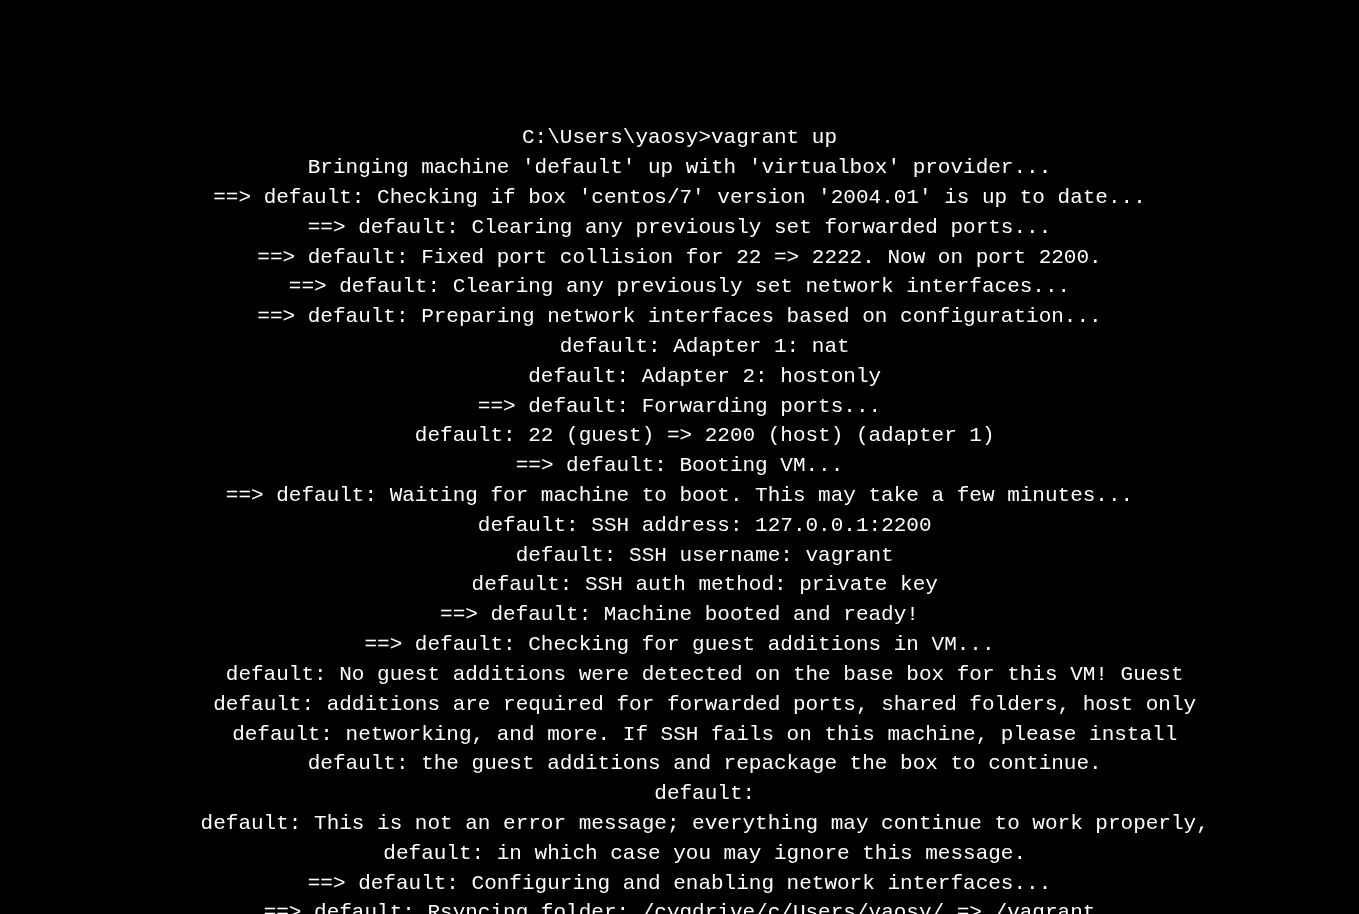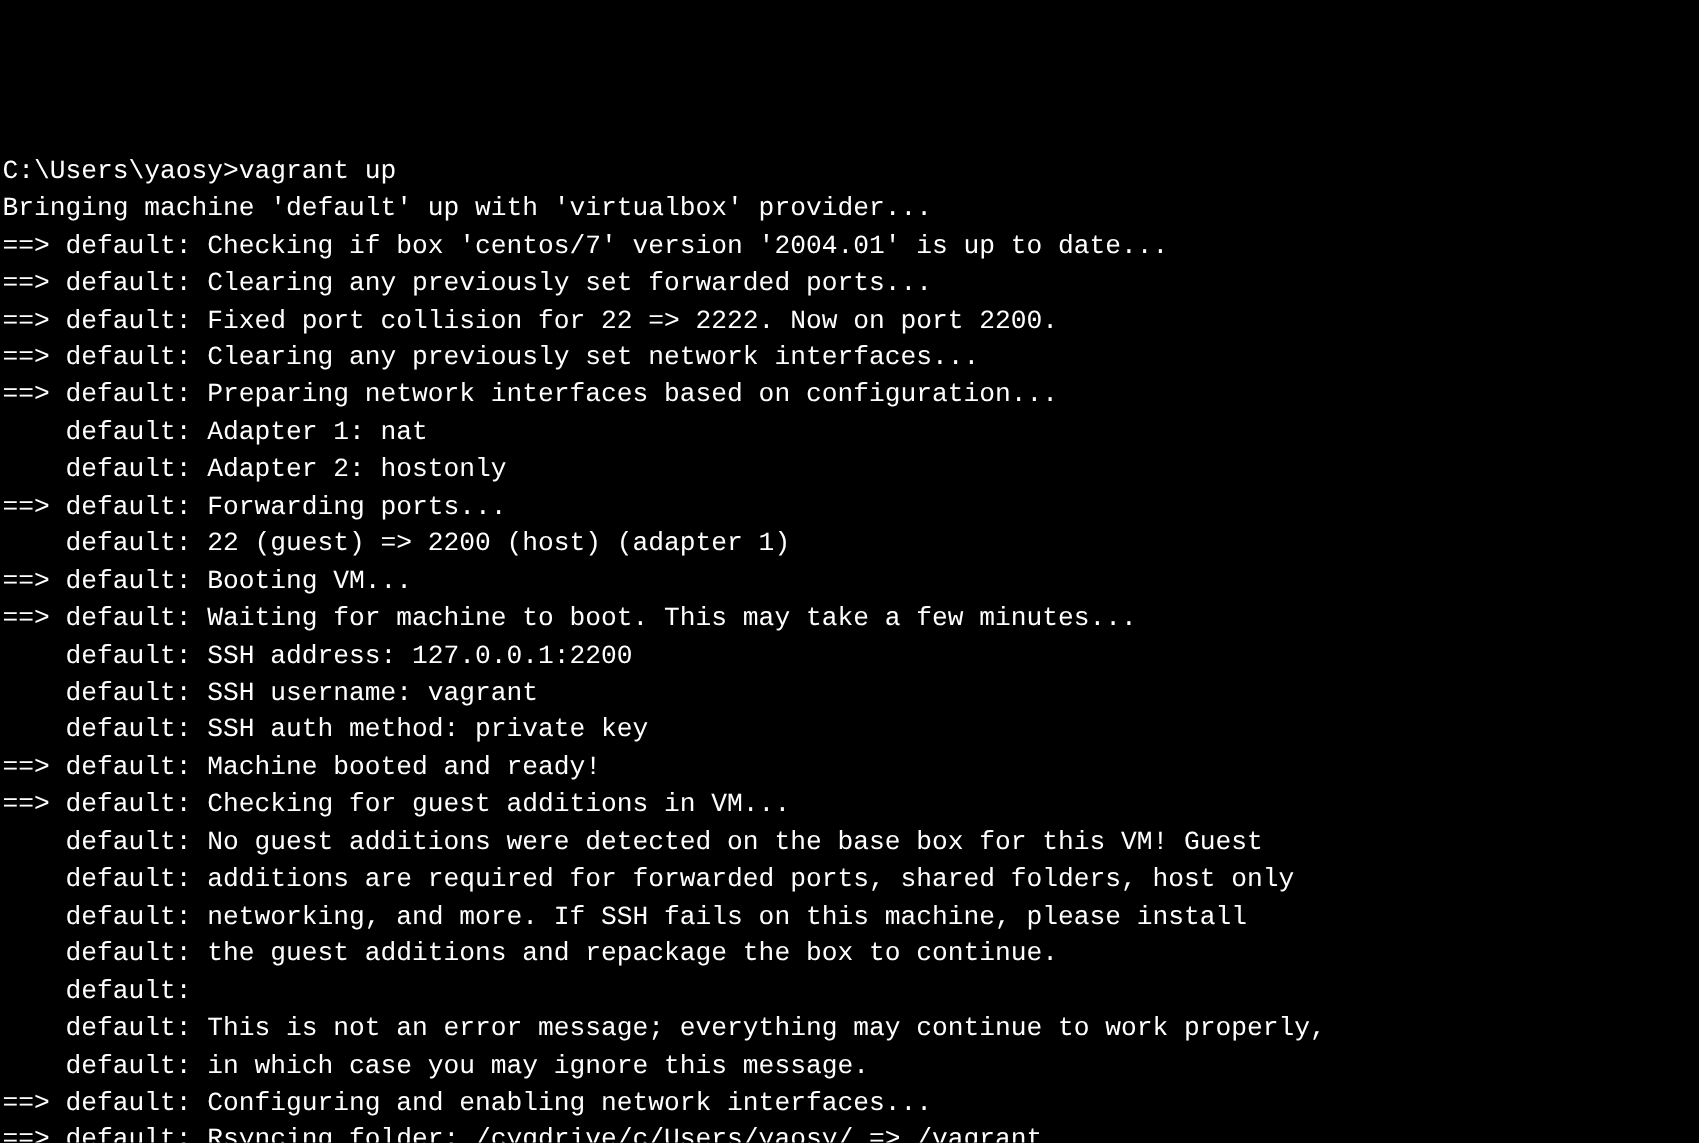--- a/index.html
+++ b/index.html
@@ -17,20 +17,21 @@
       white-space: pre;
       overflow: hidden;
       width: 1359px;
       height: 914px;
     }
     .terminal {
       white-space: pre;
     }
     .line {
       display: block;
+      text-align: center;
     }
   </style>
 </head>
 <body>
 
 
 
 <div class="terminal"><span class="line">C:\Users\yaosy&gt;vagrant up</span><span class="line">Bringing machine 'default' up with 'virtualbox' provider...</span><span class="line">==&gt; default: Checking if box 'centos/7' version '2004.01' is up to date...</span><span class="line">==&gt; default: Clearing any previously set forwarded ports...</span><span class="line">==&gt; default: Fixed port collision for 22 =&gt; 2222. Now on port 2200.</span><span class="line">==&gt; default: Clearing any previously set network interfaces...</span><span class="line">==&gt; default: Preparing network interfaces based on configuration...</span><span class="line">    default: Adapter 1: nat</span><span class="line">    default: Adapter 2: hostonly</span><span class="line">==&gt; default: Forwarding ports...</span><span class="line">    default: 22 (guest) =&gt; 2200 (host) (adapter 1)</span><span class="line">==&gt; default: Booting VM...</span><span class="line">==&gt; default: Waiting for machine to boot. This may take a few minutes...</span><span class="line">    default: SSH address: 127.0.0.1:2200</span><span class="line">    default: SSH username: vagrant</span><span class="line">    default: SSH auth method: private key</span><span class="line">==&gt; default: Machine booted and ready!</span><span class="line">==&gt; default: Checking for guest additions in VM...</span><span class="line">    default: No guest additions were detected on the base box for this VM! Guest</span><span class="line">    default: additions are required for forwarded ports, shared folders, host only</span><span class="line">    default: networking, and more. If SSH fails on this machine, please install</span><span class="line">    default: the guest additions and repackage the box to continue.</span><span class="line">    default:</span><span class="line">    default: This is not an error message; everything may continue to work properly,</span><span class="line">    default: in which case you may ignore this message.</span><span class="line">==&gt; default: Configuring and enabling network interfaces...</span><span class="line">==&gt; default: Rsyncing folder: /cygdrive/c/Users/yaosy/ =&gt; /vagrant</span></div>
 
 

